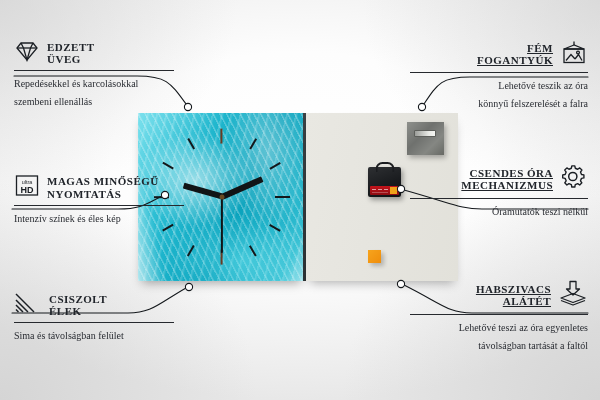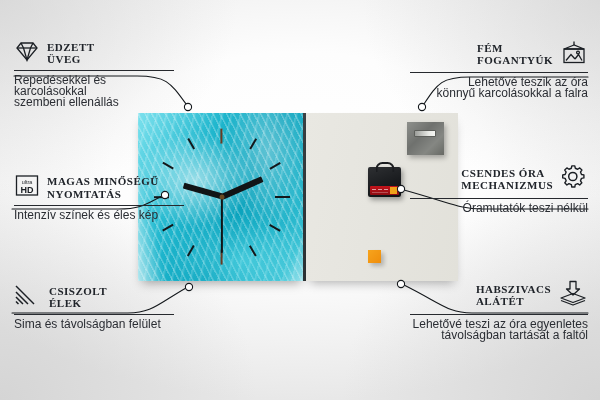--- a/index.html
+++ b/index.html
@@ -98,25 +98,25 @@
   .callout{position:absolute;}
   .callout .head{display:flex;align-items:center;gap:7px;}
   .callout.left .head{justify-content:flex-start;}
   .callout.right .head{justify-content:flex-end;}
   .ttl{
     font-family:"Liberation Serif", serif;
     font-size:11px;line-height:12.5px;letter-spacing:.5px;
     color:#20242a;font-weight:700;text-transform:uppercase;
     white-space:pre-line;
   }
-  .callout.right .ttl{}
+  .callout.right .ttl{text-align:right;text-decoration:underline;}
   .rule{height:1px;background:#26292e;margin:4px 0 4px 0;}
   .desc{
-    font-family:Liberation Sans, sans-serif;
-    font-size:12px;line-height:11px;color:#2a2d33;white-space:pre-line;
+    font-family:Liberation Serif, serif;
+    font-size:10px;line-height:18px;color:#2a2d33;white-space:pre-line;
   }
   .callout.right .desc{text-align:right;}
   .icon{flex:0 0 auto;display:block;}
 
   
   #leaders{position:absolute;left:0;top:0;width:600px;height:400px;
     pointer-events:none;}
 </style>
 </head>
 <body>
@@ -231,21 +231,21 @@
           <text x="13" y="18.6" font-family="Liberation Sans, sans-serif" font-size="9" font-weight="bold" text-anchor="middle" fill="#1b1f24">HD</text>
         </svg>
       </span>
       <span class="ttl">MAGAS MINŐSÉGŰ
 NYOMTATÁS</span>
     </div>
     <div class="rule"></div>
     <div class="desc">Intenzív színek és éles kép</div>
   </div>
 
-  <div class="callout left" style="left:14px;top:284px;width:160px;">
+  <div class="callout left" style="left:14px;top:292px;width:160px;">
     <div class="head">
       <span class="icon">
         <svg width="28" height="22" viewBox="0 0 28 22">
           <g stroke="#1b1f24" stroke-width="1.5" fill="none">
             <path d="M2,2 L20,20"></path>
             <path d="M2,8 L14,20"></path>
             <path d="M2,13 L9,20"></path>
             <path d="M2,17.5 L4.5,20"></path>
           </g>
         </svg>
@@ -269,21 +269,21 @@
             <rect x="4" y="9" width="20" height="13.5"></rect>
             <path d="M6,20.5 L11,14.5 L15,19"></path>
             <path d="M15,19 L18.5,14.5 L22,20.5"></path>
             <circle cx="18" cy="12.5" r="1.4"></circle>
           </g>
         </svg>
       </span>
     </div>
     <div class="rule"></div>
     <div class="desc">Lehetővé teszik az óra
-könnyű karcolásokkal a falra</div>
+könnyű felszerelését a falra</div>
   </div>
 
   <div class="callout right" style="right:12px;top:164px;width:178px;">
     <div class="head">
       <span class="ttl">CSENDES ÓRA
 MECHANIZMUS</span>
       <span class="icon">
         <svg width="28" height="26" viewBox="0 0 28 26">
           <g fill="none" stroke="#1b1f24" stroke-width="1.5" stroke-linejoin="round">
             <path d="M14,2.5 l3.2,0 l0.5,2.6 l2.6,1.1 l2.2,-1.5 l2.3,2.3 l-1.5,2.2 l1.1,2.6 l2.6,0.5 l0,3.2

